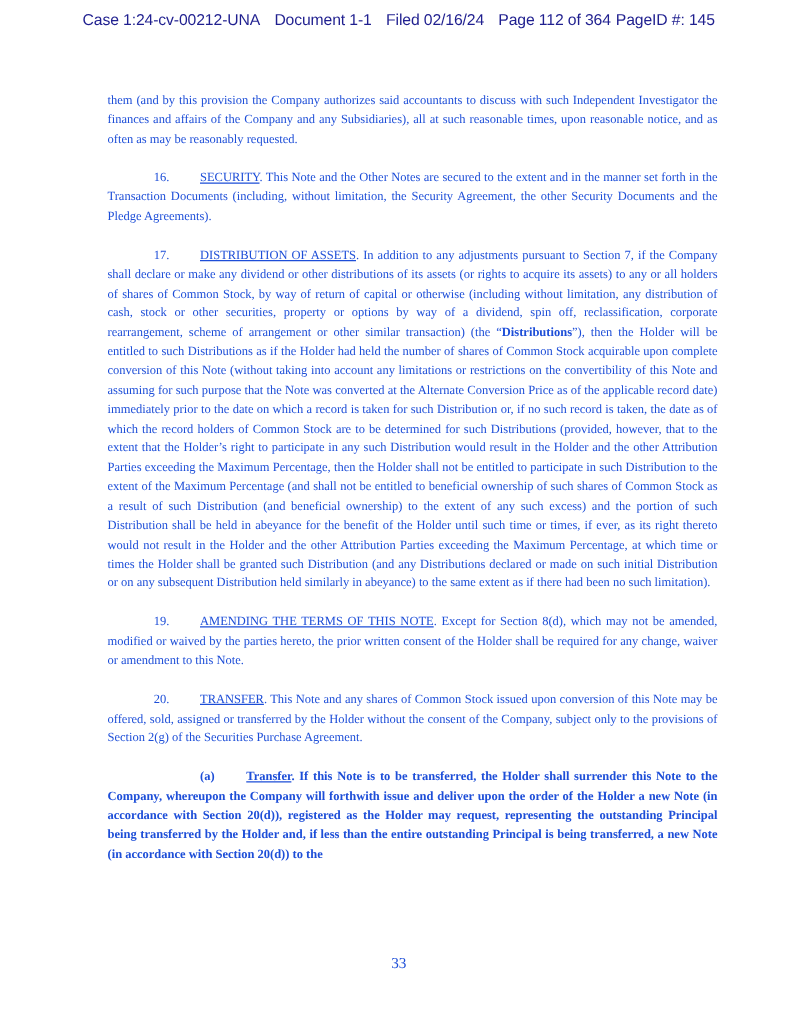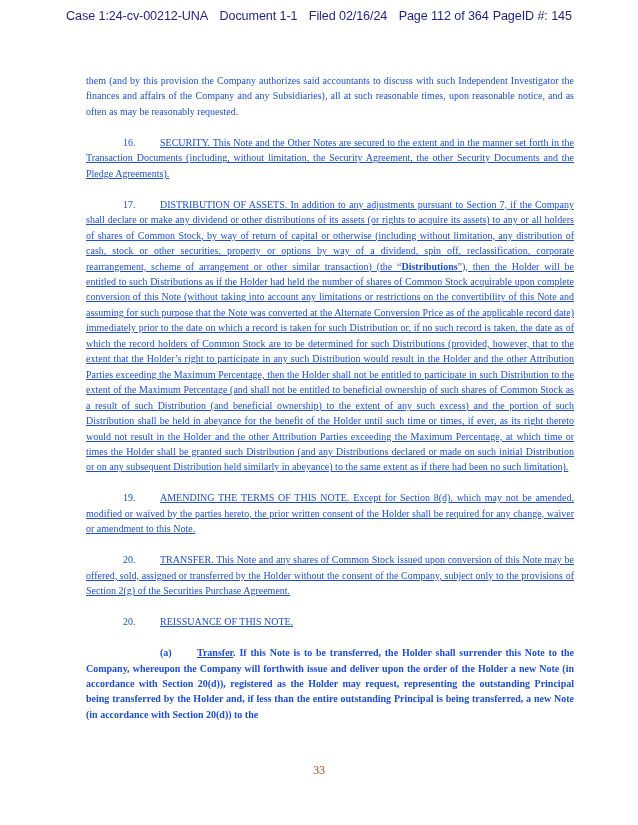--- a/index.html
+++ b/index.html
@@ -10,28 +10,28 @@
     white-space: nowrap; letter-spacing: -0.1px;
   }
   .header span { margin: 0 4px; }
   .page {
     position: absolute; left: 75px; top: 73px; width: 488px;
     font-family: "Liberation Serif", serif; font-size: 10px; line-height: 15.45px; color: #1d4ed8;
     text-align: justify;
     margin-left: 11px;
   }
   .para { margin: 0 0 15.5px 0; }
-  .indent1 { text-indent: 37px; text-decoration: underline; }
+  .indent1 { text-indent: 37px; }
   .num { display: inline-block; width: 37px; text-indent: 0; }
   .u { text-decoration: underline; }
   b { font-weight: bold; }
   .sub-indent { text-indent: 74px; font-weight: bold; }
   .pgnum {
     position: absolute; top: 763px; left: 0; width: 638px; text-align: center;
-    font-family: "Liberation Serif", serif; font-size: 12.2px; color: #c2410c;
+    font-family: "Liberation Serif", serif; font-size: 12.2px; color: #1d4ed8;
   }
 </style>
 </head>
 <body>
 
 <div class="header">
   <span>Case 1:24-cv-00212-UNA</span>
   <span>Document 1-1</span>
   <span>Filed 02/16/24</span>
   <span>Page 112 of 364</span><span style="margin-left:0">PageID #: 145</span>
@@ -41,18 +41,17 @@
   <p class="para">them (and by this provision the Company authorizes said accountants to discuss with such Independent Investigator the finances and affairs of the Company and any Subsidiaries), all at such reasonable times, upon reasonable notice, and as often as may be reasonably requested.</p>
 
   <p class="para indent1"><span class="num">16.</span><span class="u">SECURITY</span><span>.  This Note and the Other Notes are secured to the extent and in the manner set forth in the Transaction Documents (including, without limitation, the Security Agreement, the other Security Documents and the Pledge Agreements).</span></p>
 
   <p class="para indent1"><span class="num">17.</span><span class="u">DISTRIBUTION OF ASSETS</span><span>.  In addition to any adjustments pursuant to Section 7, if the Company shall declare or make any dividend or other distributions of its assets (or rights to acquire its assets) to any or all holders of shares of Common Stock, by way of return of capital or otherwise (including without limitation, any distribution of cash, stock or other securities, property or options by way of a dividend, spin off, reclassification, corporate rearrangement, scheme of arrangement or other similar transaction) (the “</span><b>Distributions</b><span>”), then the Holder will be entitled to such Distributions as if the Holder had held the number of shares of Common Stock acquirable upon complete conversion of this Note (without taking into account any limitations or restrictions on the convertibility of this Note and assuming for such purpose that the Note was converted at the Alternate Conversion Price as of the applicable record date) immediately prior to the date on which a record is taken for such Distribution or, if no such record is taken, the date as of which the record holders of Common Stock are to be determined for such Distributions (provided, however, that to the extent that the Holder’s right to participate in any such Distribution would result in the Holder and the other Attribution Parties exceeding the Maximum Percentage, then the Holder shall not be entitled to participate in such Distribution to the extent of the Maximum Percentage (and shall not be entitled to beneficial ownership of such shares of Common Stock as a result of such Distribution (and beneficial ownership) to the extent of any such excess) and the portion of such Distribution shall be held in abeyance for the benefit of the Holder until such time or times, if ever, as its right thereto would not result in the Holder and the other Attribution Parties exceeding the Maximum Percentage, at which time or times the Holder shall be granted such Distribution (and any Distributions declared or made on such initial Distribution or on any subsequent Distribution held similarly in abeyance) to the same extent as if there had been no such limitation).</span></p>
 
   <p class="para indent1"><span class="num">19.</span><span class="u">AMENDING THE TERMS OF THIS NOTE</span><span>.  Except for Section 8(d), which may not be amended, modified or waived by the parties hereto, the prior written consent of the Holder shall be required for any change, waiver or amendment to this Note.</span></p>
 
   <p class="para indent1"><span class="num">20.</span><span class="u">TRANSFER</span><span>.  This Note and any shares of Common Stock issued upon conversion of this Note may be offered, sold, assigned or transferred by the Holder without the consent of the Company, subject only to the provisions of Section 2(g) of the Securities Purchase Agreement.</span></p>
 
-  <p class="para indent1"><span class="num">20.</span><span class="u">REISSUANCE OF THIS NOTE</span><span>.</span></p>
 
   <p class="para sub-indent"><span class="num">(a)</span><span class="u">Transfer</span><span>.  If this Note is to be transferred, the Holder shall surrender this Note to the Company, whereupon the Company will forthwith issue and deliver upon the order of the Holder a new Note (in accordance with Section 20(d)), registered as the Holder may request, representing the outstanding Principal being transferred by the Holder and, if less than the entire outstanding Principal is being transferred, a new Note (in accordance with Section 20(d)) to the</span></p>
 </div>
 
 <div class="pgnum">33</div>
 
 </body></html>

